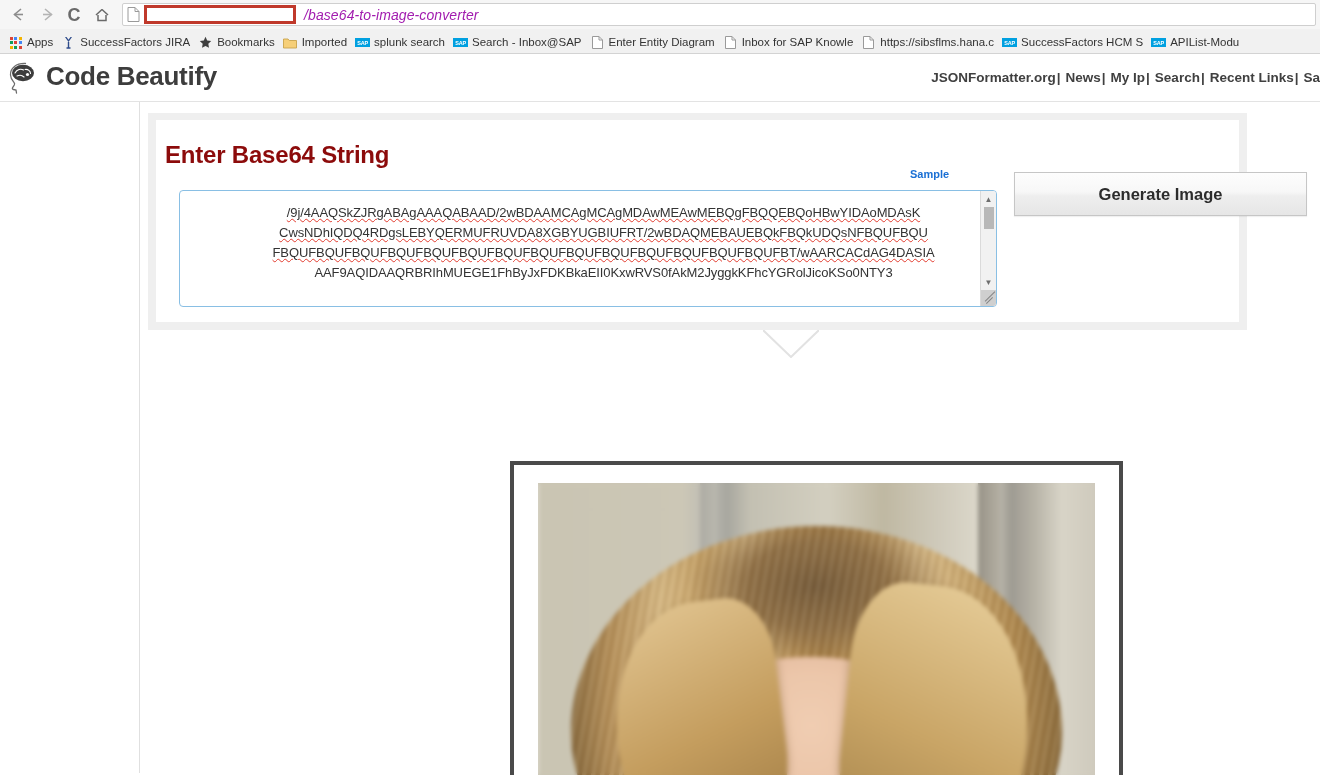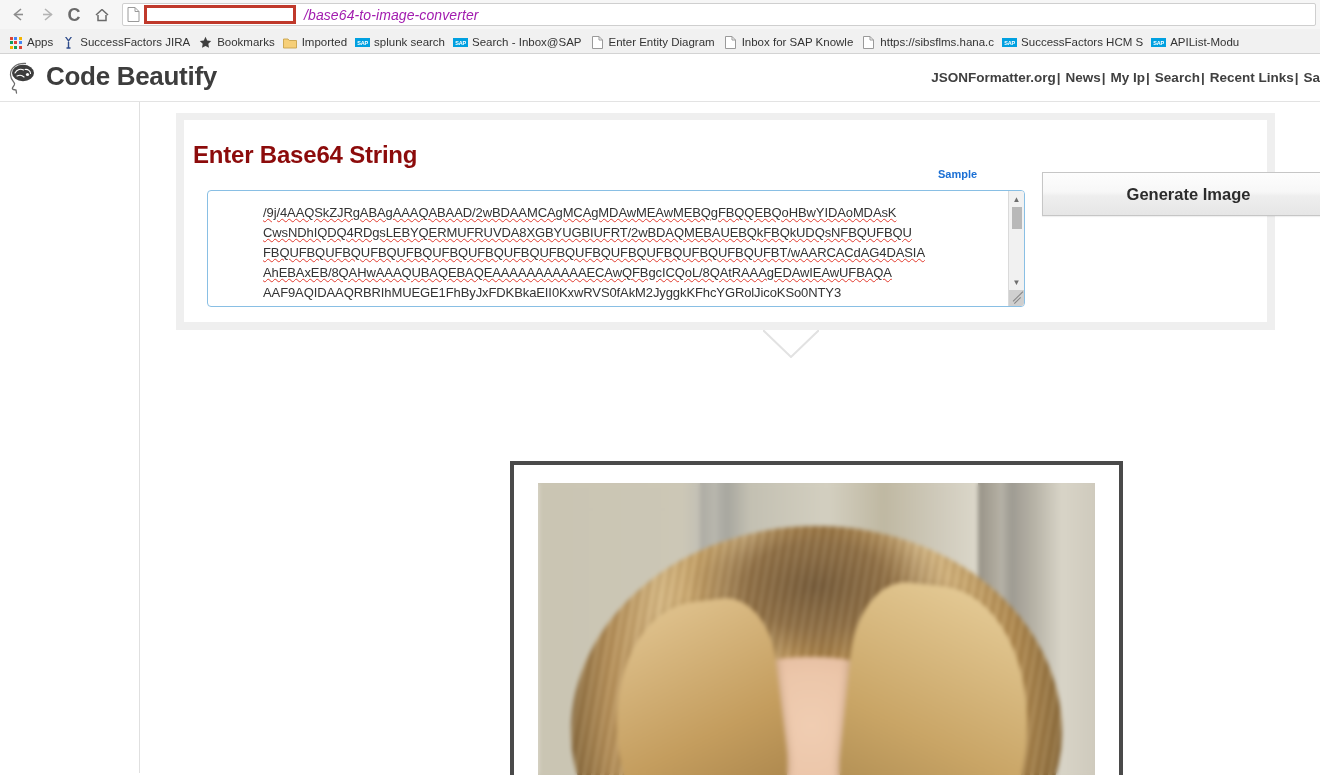--- a/index.html
+++ b/index.html
@@ -160,27 +160,28 @@
     position: absolute;
     left: 0; top: 0;
     width: 140px; height: 671px;
     border-right: 1px solid #e0e0e0;
     background: #ffffff;
   }
 
   
   #input-panel {
     position: absolute;
-    left: 176px;
+    left: 148px;
     top: 11px;
     width: 1099px;
     height: 217px;
     background: #ffffff;
     border: 8px solid #efefef;
     border-top-width: 7px;
+    text-align: center;
   }
   #panel-inner {
     position: relative;
     width: 100%; height: 100%;
     background: #ffffff;
   }
   #panel-title {
     position: absolute;
     left: 9px; top: 21px;
     font-size: 24px;
@@ -571,21 +572,20 @@
     <div id="input-panel">
       <div id="panel-inner">
         <div id="panel-title">Enter Base64 String</div>
         <div id="sample-link">Sample</div>
 
         <div id="b64-textarea">
           <div id="b64-text">
             <span class="sq">/9j/4AAQSkZJRgABAgAAAQABAAD/2wBDAAMCAgMCAgMDAwMEAwMEBQgFBQQEBQoHBwYIDAoMDAsK</span>
             <span class="sq">CwsNDhIQDQ4RDgsLEBYQERMUFRUVDA8XGBYUGBIUFRT/2wBDAQMEBAUEBQkFBQkUDQsNFBQUFBQU</span>
             <span class="sq">FBQUFBQUFBQUFBQUFBQUFBQUFBQUFBQUFBQUFBQUFBQUFBQUFBQUFBQUFBT/wAARCACdAG4DASIA</span>
-            <span class="sq">AhEBAxEB/8QAHwAAAQUBAQEBAQEAAAAAAAAAAAECAwQFBgcICQoL/8QAtRAAAgEDAwIEAwUFBAQA</span>
             <span class="sq plain">AAF9AQIDAAQRBRIhMUEGE1FhByJxFDKBkaEII0KxwRVS0fAkM2JyggkKFhcYGRolJicoKSo0NTY3</span>
           </div>
           <div id="ta-scroll">
             <div class="sb-arrow">▲</div>
             <div id="sb-thumb"></div>
             <div id="sb-track"></div>
             <div class="sb-arrow">▼</div>
             <div id="sb-grip"></div>
           </div>
         </div>

